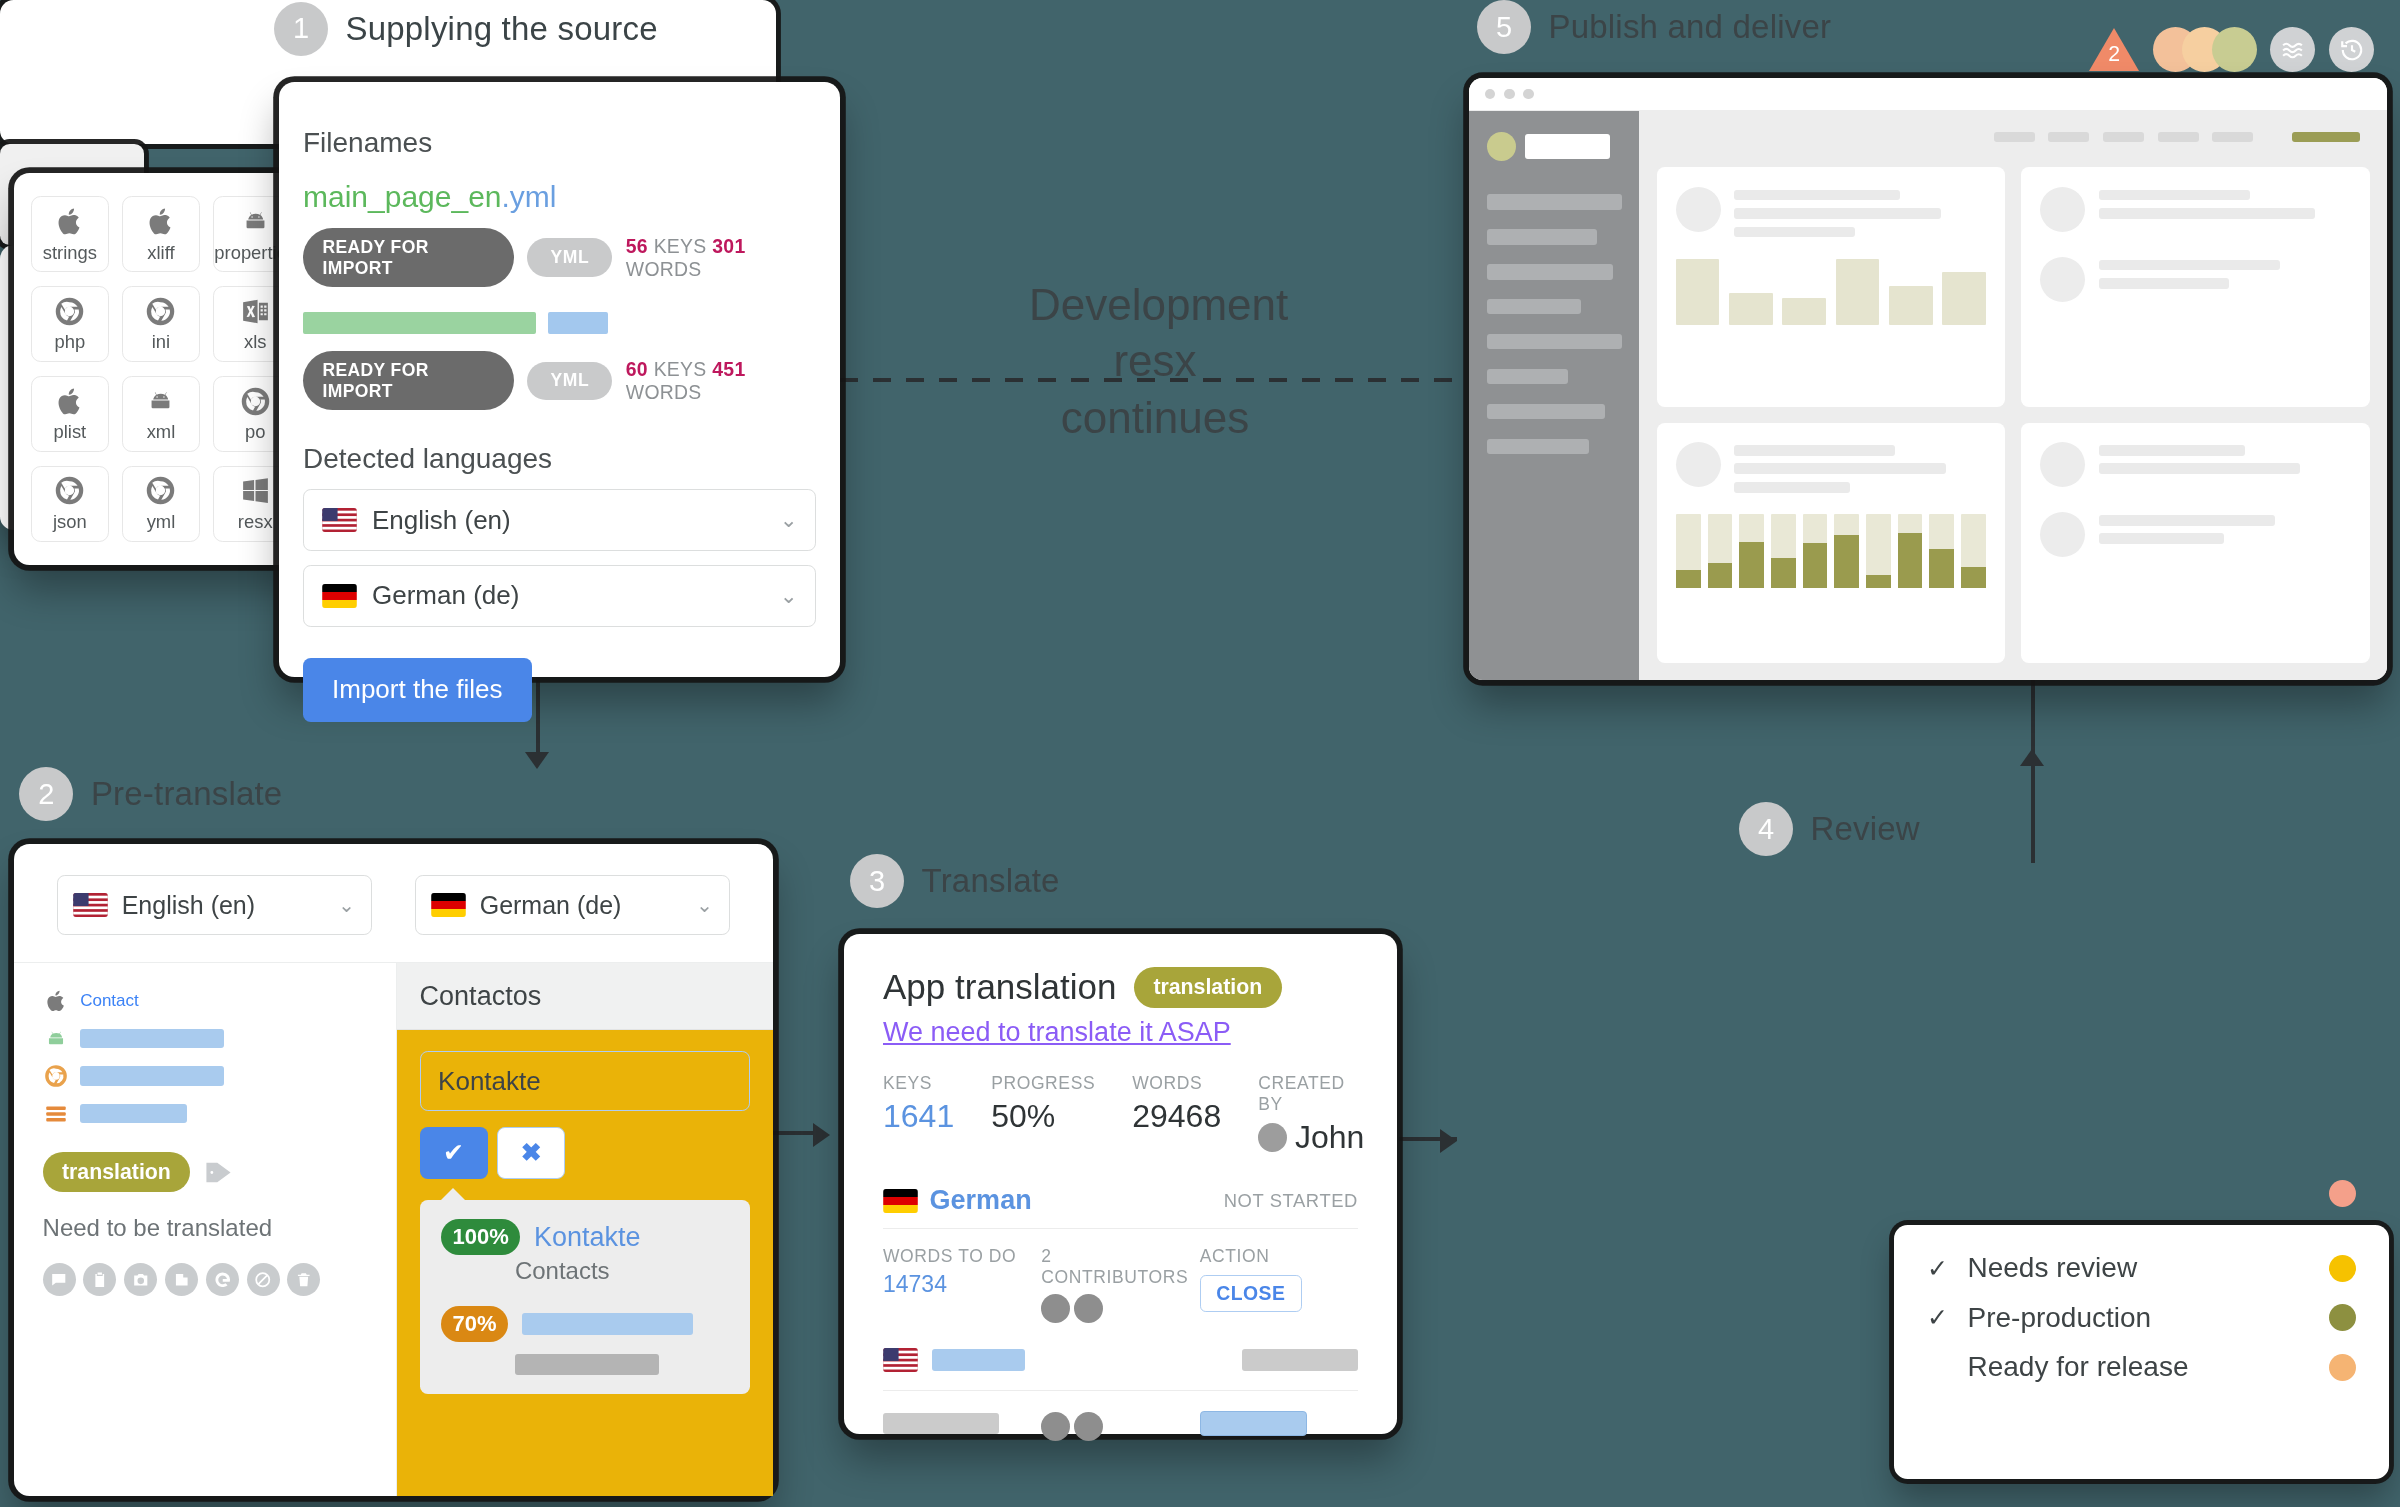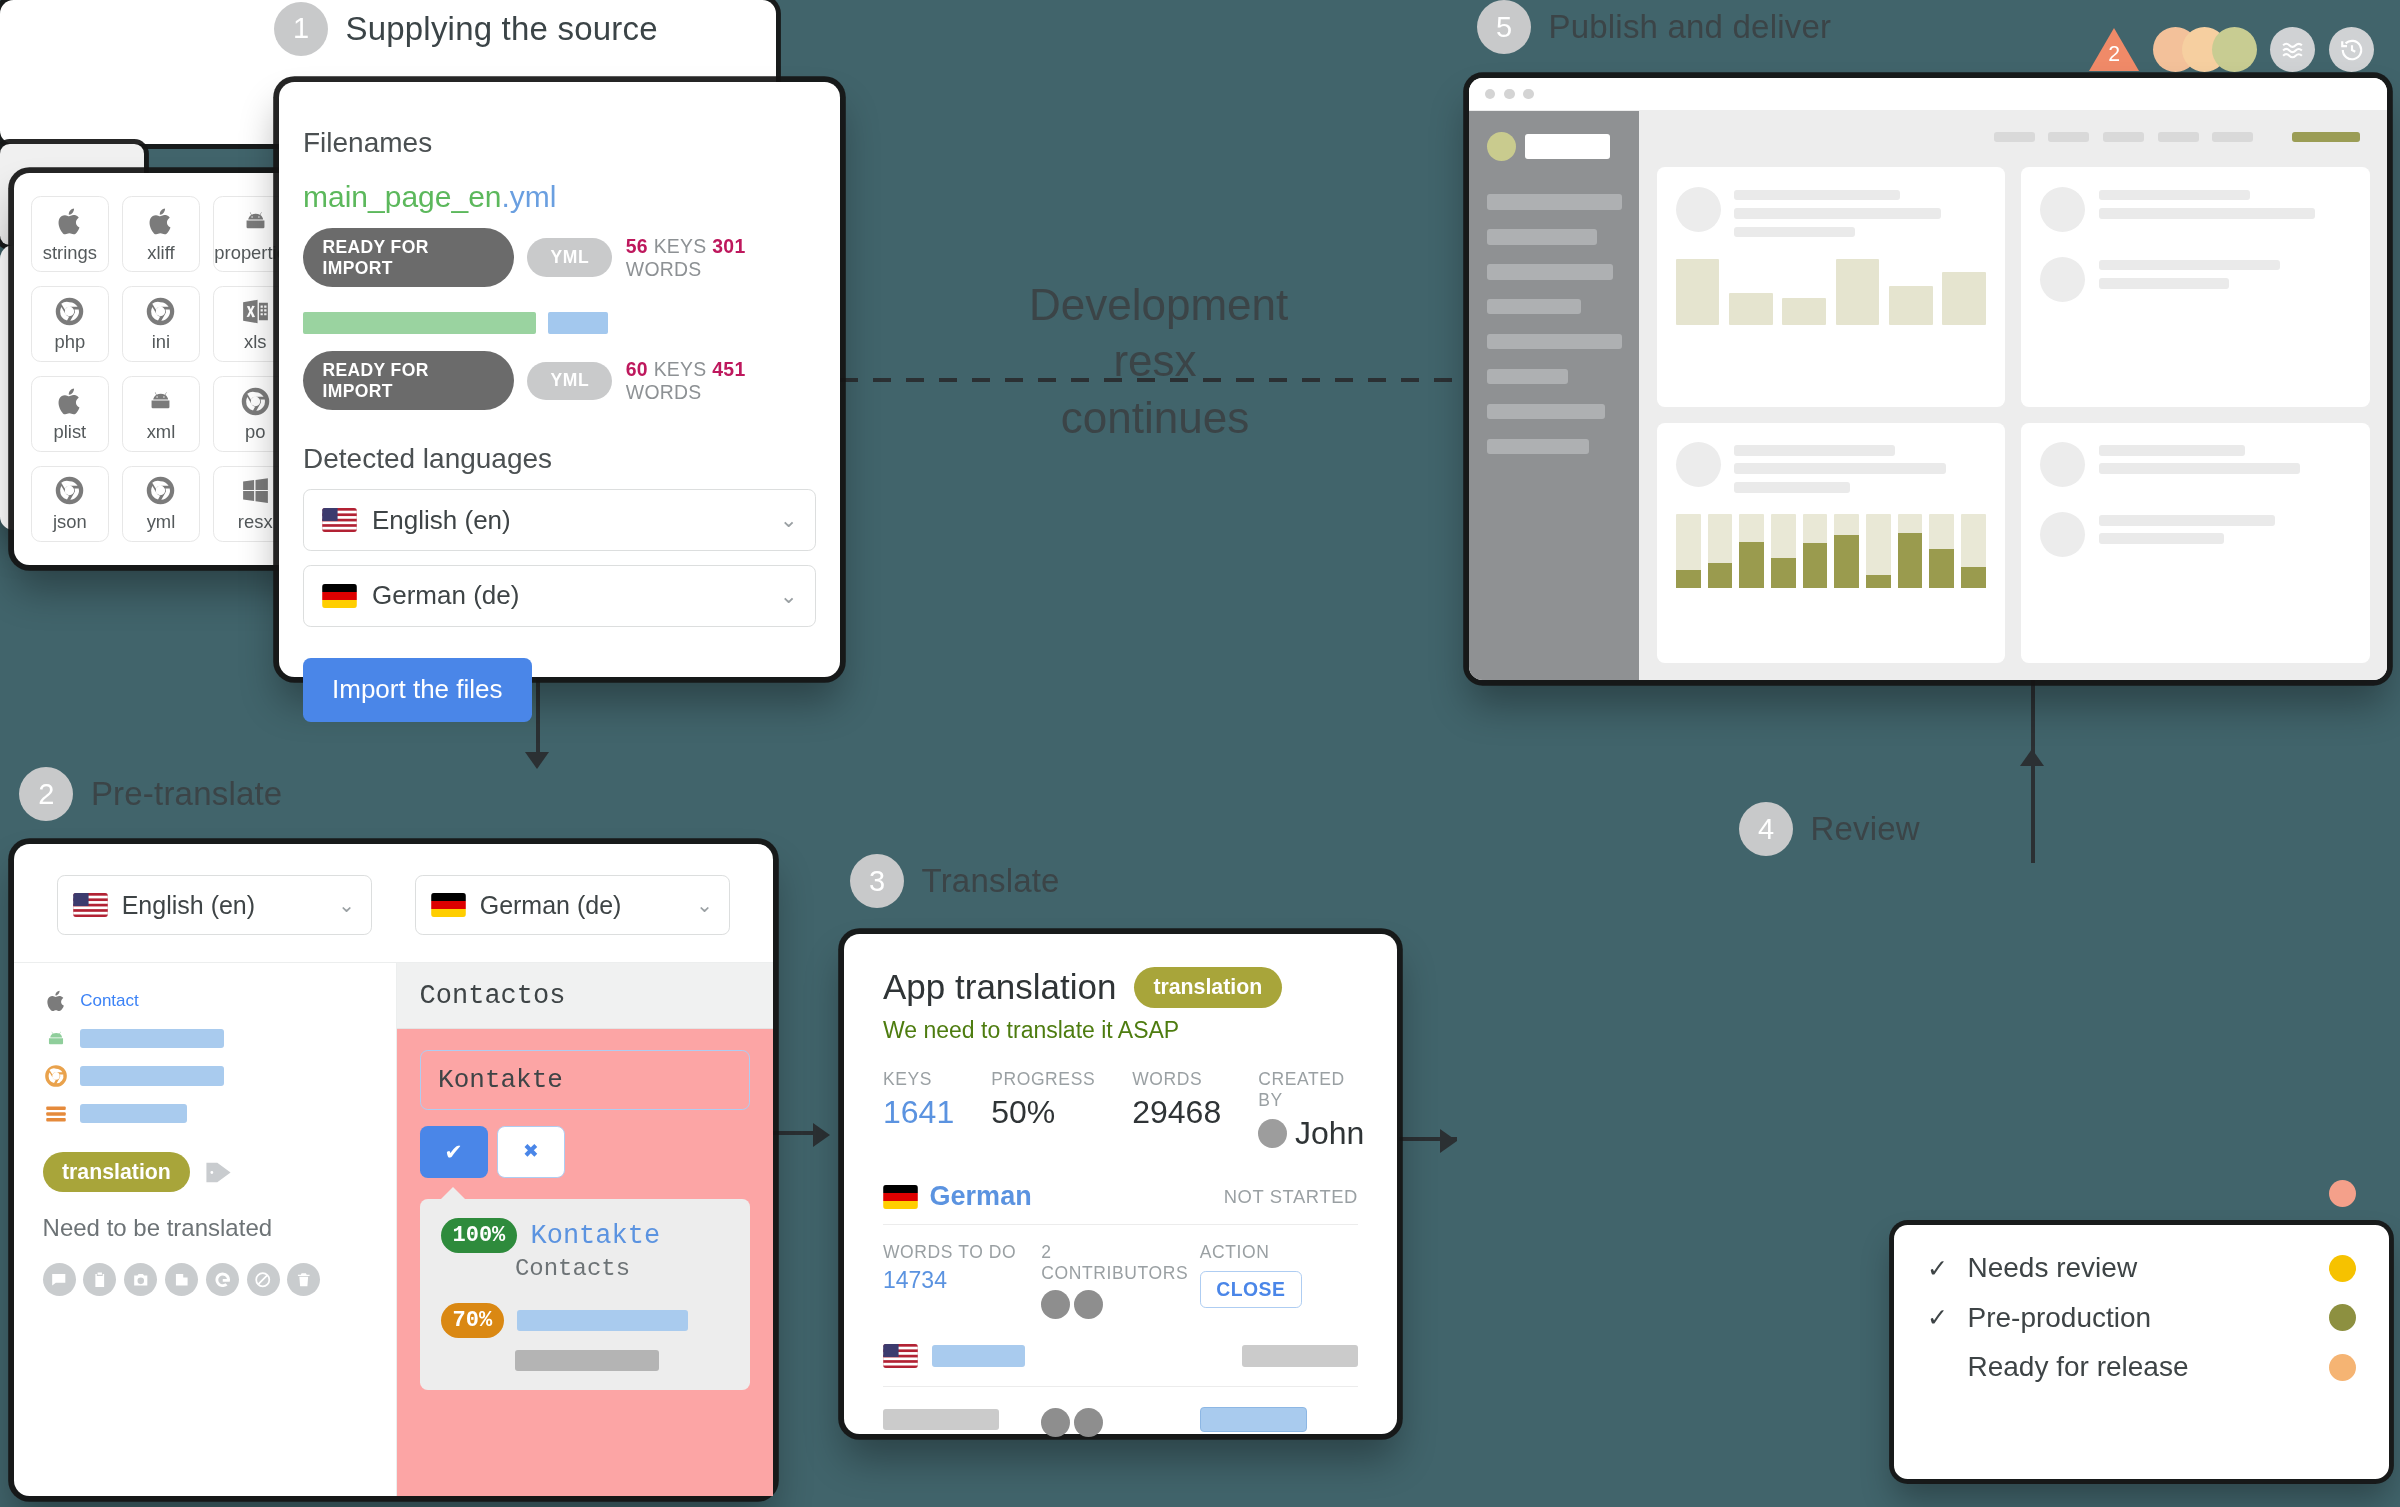--- a/index.html
+++ b/index.html
@@ -112,21 +112,21 @@
   .src-row .si.multi{ color:#e9a24c; }
   .src-link{ font-size:17px;color:#3b82f6; }
   .skel{ height:19.4px;background:#a9cbee;border-radius:2.9px;width:144px; }
   .tagline{ display:flex;align-items:center;gap:13.6px;margin-top:25px; }
   .tag-olive{ background:#a8a53a;color:#fff;border-radius:969px;padding:7.8px 19.4px;font-size:21.3px;font-weight:700; }
   .need{ font-size:24px;color:#6d7376;margin-top:21.3px; }
   .icons{ display:flex;gap:7.8px;margin-top:21.3px; }
   .icons .ic{ width:33px;height:33px;border-radius:50%;background:#c9ccce;display:flex;
               align-items:center;justify-content:center;color:#fff; }
   .icons .ic svg{ width:17.5px;height:17.5px; }
-  .pre-right{ width:377px;border-left:1px solid #eceeee;background:#fca5a5;font-family:Liberation Mono, monospace; }
+  .pre-right{ width:377px;border-left:1px solid #eceeee;background:#eab308; }
   .pr-head{ background:#f0f1f1;border-bottom:1px solid #e3e4e4;padding:17.5px 23px;
             font-size:27px;color:#3e4446; }
   .pr-body{ padding:21.3px 23px; }
   .inp{ border:1px solid #aecdf2;border-radius:7.8px;height:60px;display:flex;align-items:center;
         padding:0 17.5px;font-size:26px;color:#3e4446; }
   .btnrow{ display:flex;gap:9.7px;margin-top:15.5px; }
   .ok{ width:68px;height:52px;background:#4a86e8;border-radius:7.8px;display:flex;align-items:center;
        justify-content:center;color:#fff;font-size:25px; }
   .no{ width:68px;height:52px;background:#fff;border:1px solid #aecdf2;border-radius:7.8px;
        display:flex;align-items:center;justify-content:center;color:#4a86e8;font-size:25px;font-weight:700; }
@@ -139,21 +139,21 @@
   .s-main{ font-size:27px;color:#5b93e0; }
   .s-sub{ font-size:24px;color:#6d7376;margin-left:74px;margin-top:1.9px; }
   .s-bar{ height:21.3px;border-radius:2.9px;background:#a9cbee;width:171px; }
   .s-bar.grey{ background:#b4b4b4;width:144px;margin-left:74px;margin-top:11.6px; }
 
   
   #trans{ left:844px; top:934px; width:553px; height:500px; }
   .tr-in{ padding:33px 39px; }
   .tr-title{ display:flex;align-items:center;gap:17.5px; }
   .tr-title h3{ font-size:35px;font-weight:400;color:#2f3436; }
-  .tr-sub{ font-size:23px;color:#4d7c0f;margin-top:9.7px; }
+  .tr-sub{ font-size:27px;color:#8b5cf6;margin-top:9.7px;text-decoration:underline; }
   .stats{ display:flex;gap:37px;margin-top:25px; }
   .stat .l{ font-size:17.5px;color:#9aa0a3;letter-spacing:0.6px; }
   .stat .v{ font-size:32px;color:#2f3436;margin-top:3.9px;display:flex;align-items:center;gap:7.8px; }
   .stat .v.blue{ color:#5b93e0; }
   .ava{ width:29px;height:29px;border-radius:50%;background:#9d9d9d;display:block; }
   .lang-row{ display:flex;align-items:center;margin-top:29px;padding-bottom:11.6px;
              border-bottom:1px solid #ececec; }
   .lang-row .nm{ font-size:27px;color:#5b93e0;font-weight:700;margin-left:11.6px; }
   .lang-row .st{ margin-left:auto;font-size:18.4px;color:#9aa0a3;letter-spacing:0.6px; }
   .srow2{ display:flex;margin-top:17.5px; }

